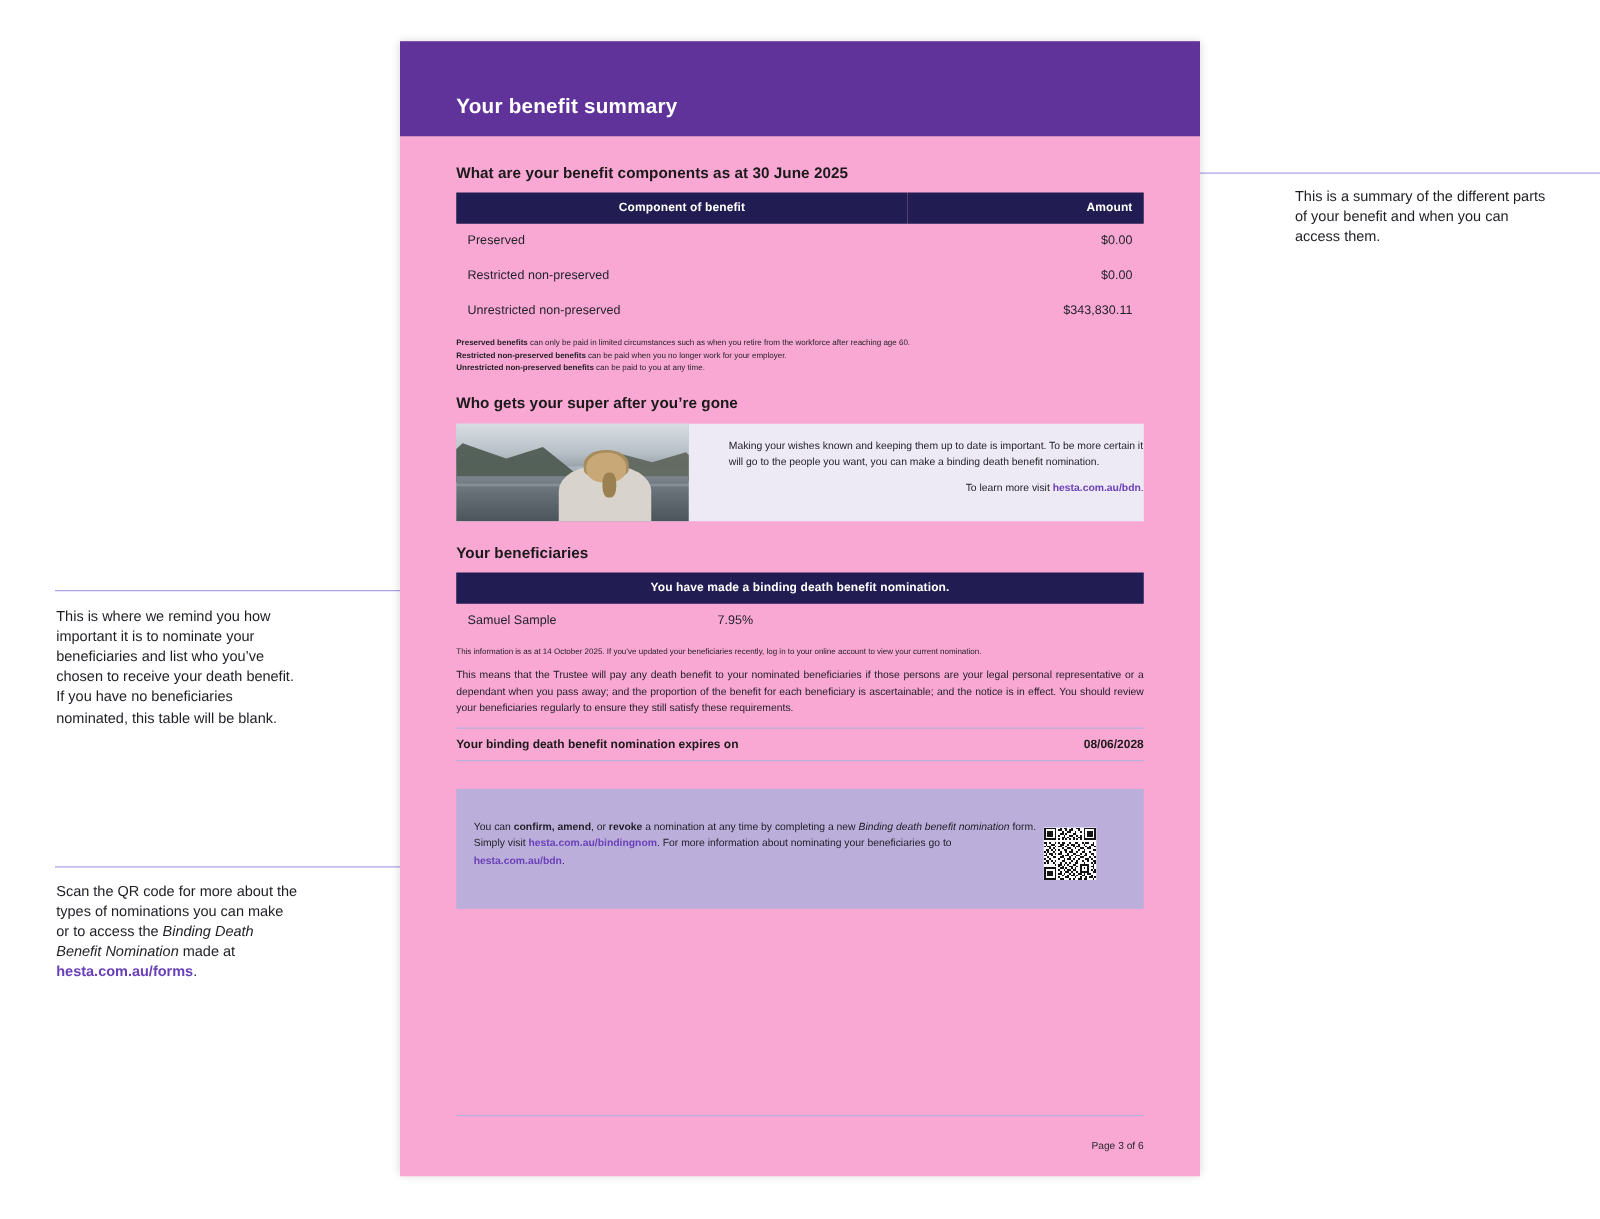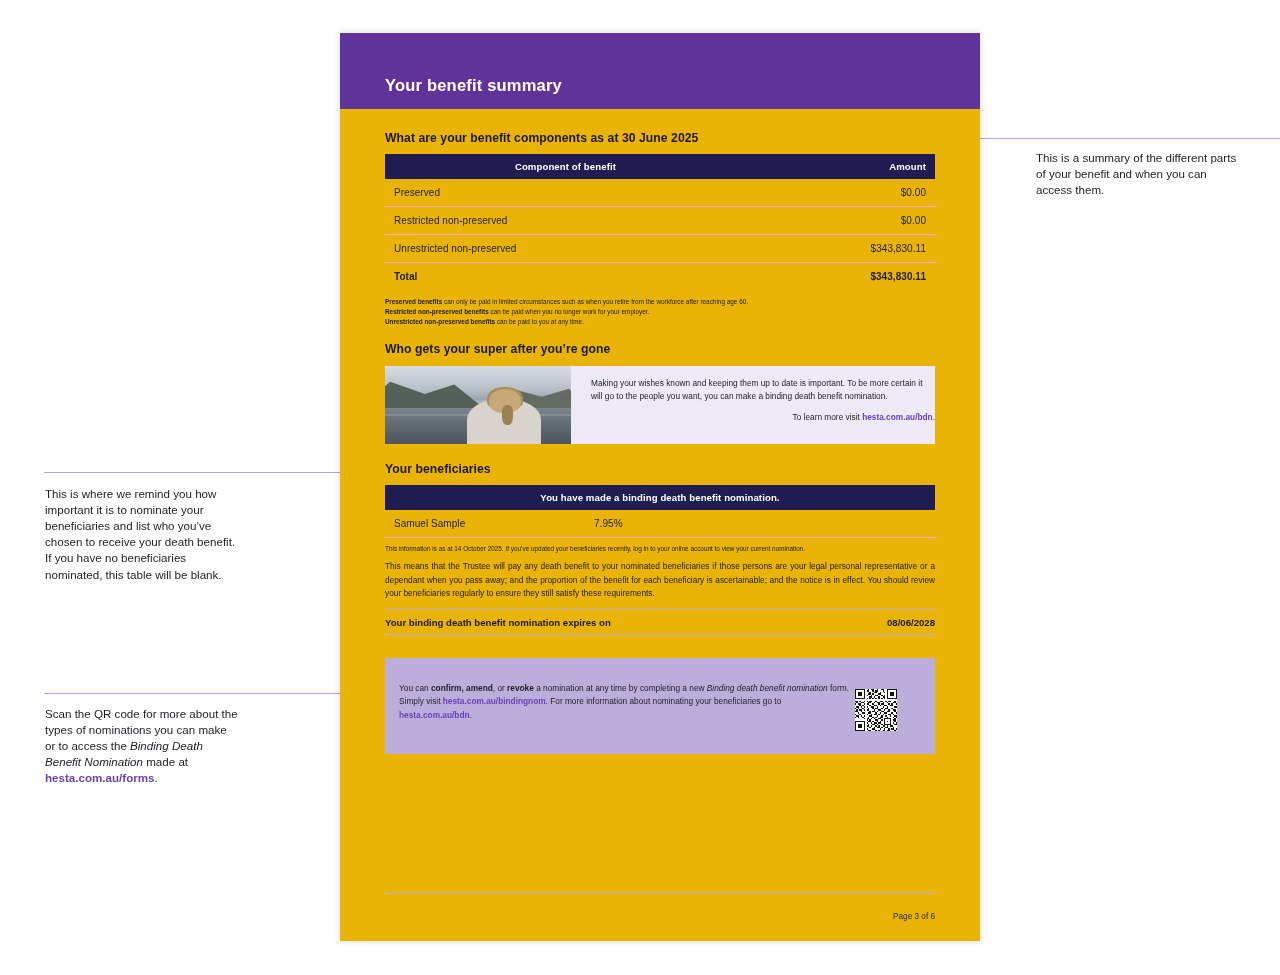--- a/index.html
+++ b/index.html
@@ -15,25 +15,25 @@
   #stage {
     position: relative;
     width: 1280px;
     height: 975px;
     background: #ffffff;
   }
 
   
   #page {
     position: absolute;
-    left: 340px;
+    left: 320px;
     top: 33px;
     width: 640px;
     height: 908px;
-    background: #eab308;
+    background: #f9a8d4;
     box-shadow: 0 0 7px rgba(0,0,0,0.16);
   }
 
   .page-banner {
     position: absolute;
     left: 0; top: 0;
     width: 640px;
     height: 76px;
     background: #5f3399;
   }
@@ -159,21 +159,21 @@
     background:#a78c5d;
     border-radius:50% 50% 30% 30%;
   }
   .ph-person-braid {
     position:absolute; left:63%; bottom:24%; width:6%; height:26%;
     background:#9b8151;
     border-radius:40%;
   }
 
   .promo-text {
-    padding: 11px 0 0 20px;
+    padding: 11px 0 0 32px;
     font-size: 8.3px;
     line-height: 1.62;
     color: #1d1d24;
   }
   .promo-text p + p { margin-top: 7px; text-align: right; }
   a.lnk {
     color: #6a40b8;
     font-weight: bold;
     text-decoration: none;
   }
@@ -322,24 +322,20 @@
           <tr>
             <td>Preserved</td>
             <td class="r">$0.00</td>
           </tr>
           <tr>
             <td>Restricted non-preserved</td>
             <td class="r">$0.00</td>
           </tr>
           <tr>
             <td>Unrestricted non-preserved</td>
-            <td class="r">$343,830.11</td>
-          </tr>
-          <tr class="total">
-            <td>Total</td>
             <td class="r">$343,830.11</td>
           </tr>
         </tbody>
       </table>
 
       <div class="fineprint">
         <div><b>Preserved benefits</b><span> can only be paid in limited circumstances such as when you retire from the workforce after reaching age 60.</span></div>
         <div><b>Restricted non-preserved benefits</b><span> can be paid when you no longer work for your employer.</span></div>
         <div><b>Unrestricted non-preserved benefits</b><span> can be paid to you at any time.</span></div>
       </div>

